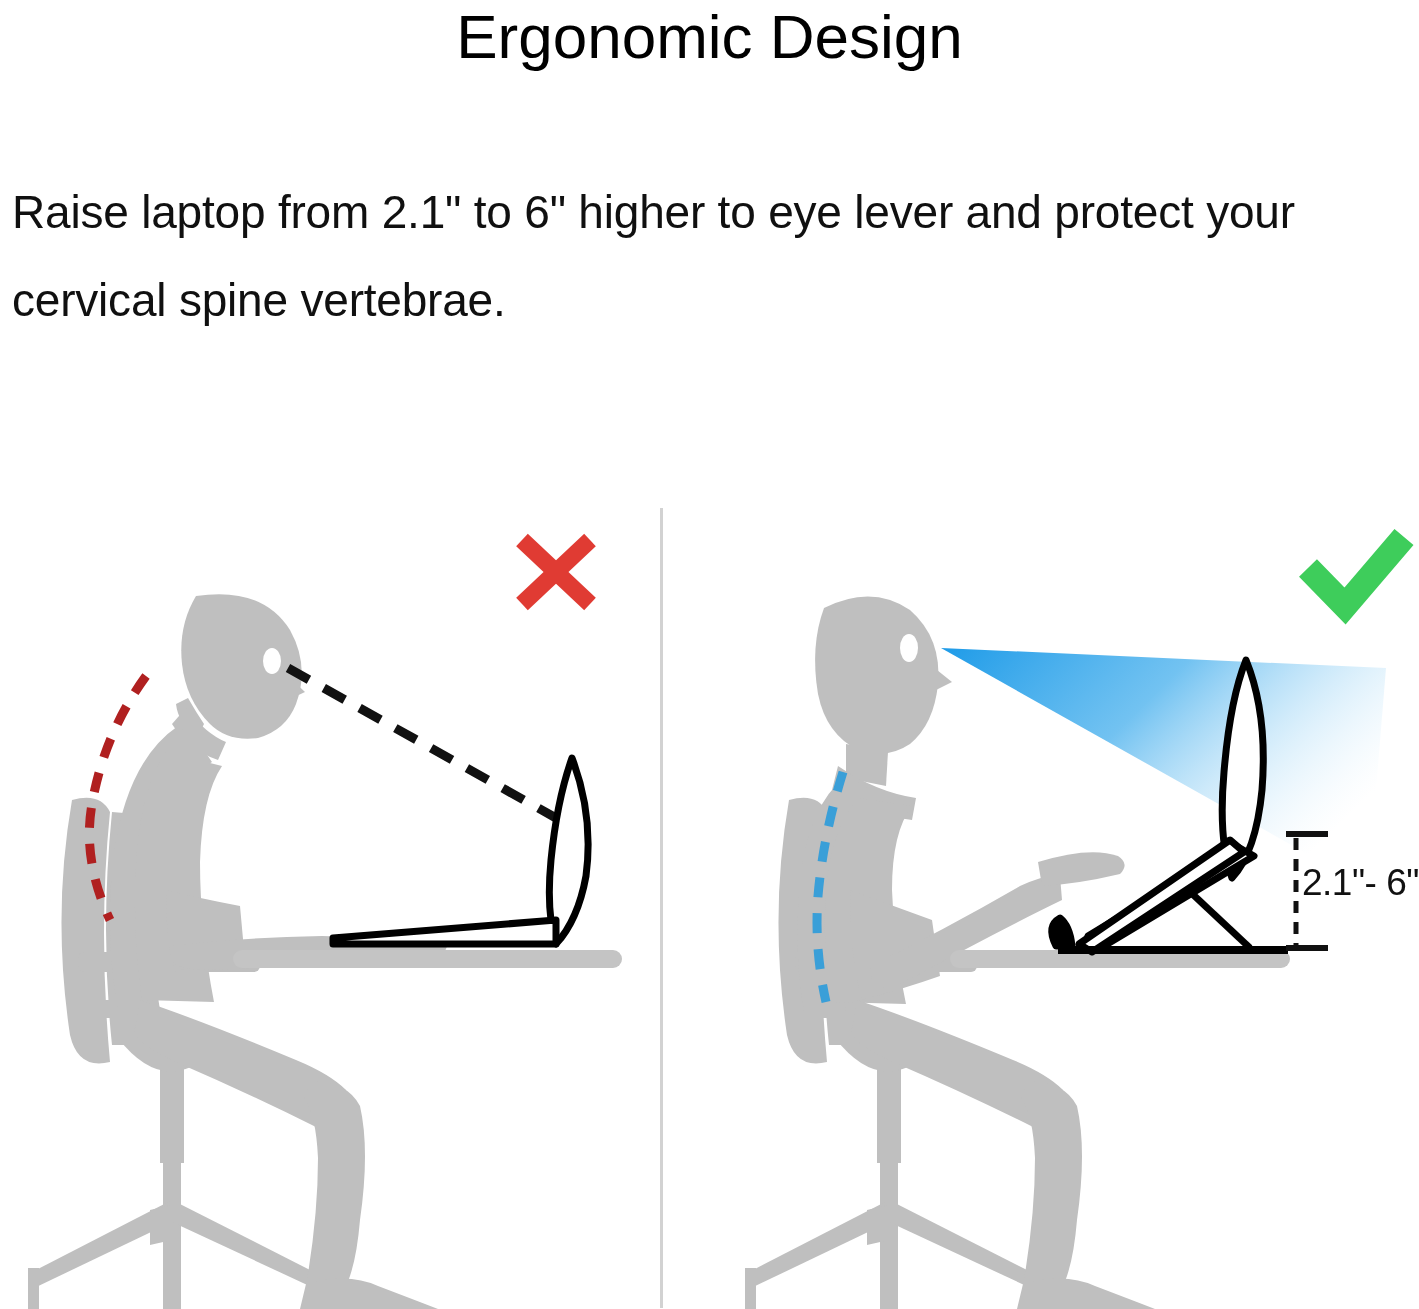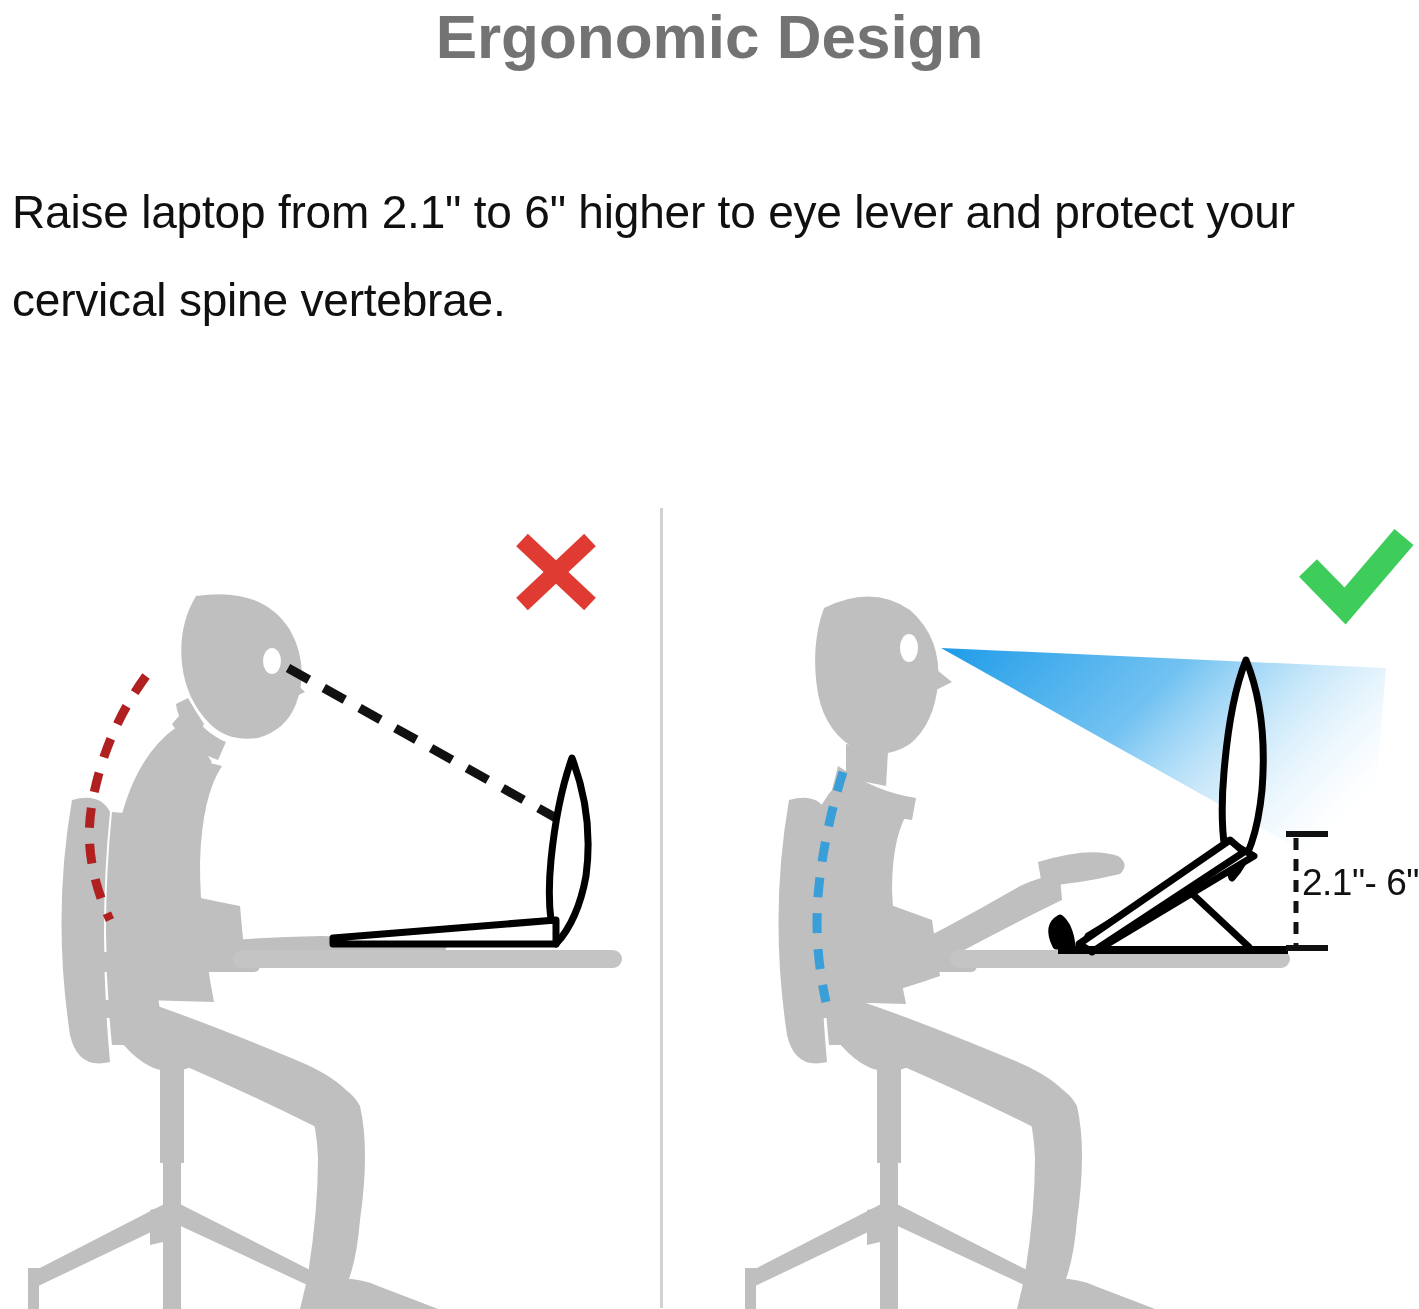--- a/index.html
+++ b/index.html
@@ -17,22 +17,22 @@
     position: relative;
     width: 1419px; height: 1309px;
     background: #ffffff;
   }
   .title {
     position: absolute;
     left: 0; top: 2px;
     width: 1419px;
     text-align: center;
     font-size: 62px;
-    font-weight: bold;
-    color: #737373;
+    font-weight: normal;
+    color: #000000;
     letter-spacing: 0px;
     line-height: 70px;
     white-space: nowrap;
   }
   .subtitle {
     position: absolute;
     left: 12px; top: 168px;
     width: 1395px;
     font-size: 46px;
     font-weight: normal;

